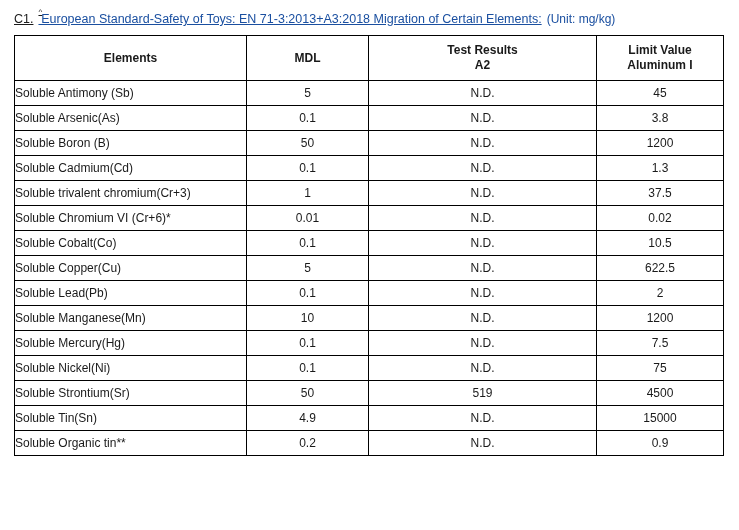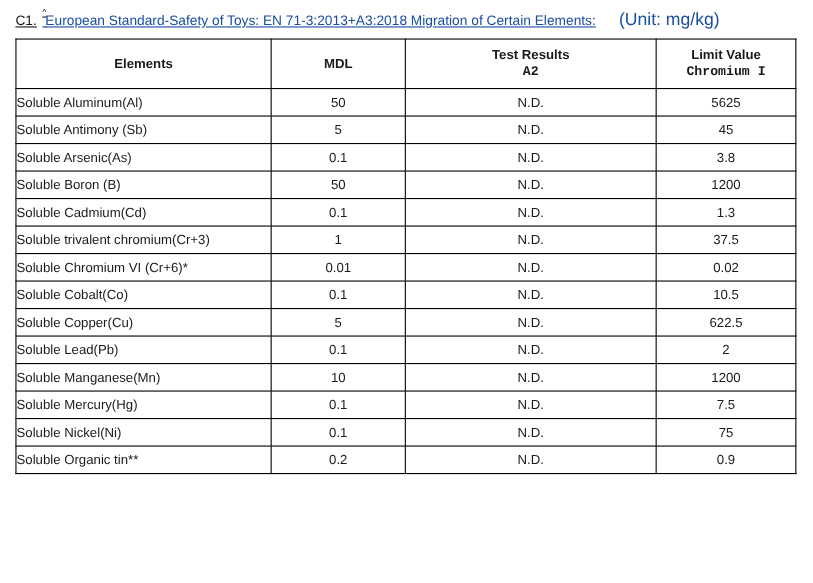--- a/index.html
+++ b/index.html
@@ -45,22 +45,22 @@
     text-decoration: underline;
   }
   .heading-title {
     color: #1a4fa0;
     font-weight: normal;
     text-decoration: underline;
   }
   .heading-unit {
     color: #1a4fa0;
     font-weight: normal;
-    margin-left: 21px;
-    font-size: 16px;
+    margin-left: 5px;
+    font-size: 12px;
   }
   table.results {
     border-collapse: collapse;
     width: 709px;
     table-layout: fixed;
     margin-left: 2px;
   }
   table.results th,
   table.results td {
     border: 1px solid #000000;
@@ -81,21 +81,21 @@
   col.c-res    { width: 228px; }
   col.c-lim    { width: 127px; }
   td.el {
     text-align: left;
     padding-left: 7px;
   }
   td.num, td.res, td.lim {
     text-align: center;
   }
   .th-two-line span { display: block; }
-  .th-sub { font-weight: bold; font-family: Liberation Mono, monospace; }
+  .th-sub { font-weight: bold; }
 </style>
 </head>
 <body>
 
 <div class="page">
 
   <div class="doc-heading">
     <span class="heading-ref">C1.</span>
     <span class="heading-title"><span class="heading-sup">^</span><span>European Standard-Safety of Toys: EN 71-3:2013+A3:2018 Migration of Certain Elements:</span></span>
     <span class="heading-unit">(Unit: mg/kg)</span>
@@ -115,32 +115,26 @@
         </th>
         <th>
           <span>MDL</span>
         </th>
         <th class="th-two-line">
           <span>Test Results</span>
           <span class="th-sub">A2</span>
         </th>
         <th class="th-two-line">
           <span>Limit Value</span>
-          <span class="th-sub">Chromium I</span>
+          <span class="th-sub">Aluminum I</span>
         </th>
       </tr>
     </thead>
     <tbody id="table-body">
         <tr>
-          <td class="el">Soluble Aluminum(Al)</td>
-          <td class="num">50</td>
-          <td class="res">N.D.</td>
-          <td class="lim">5625</td>
-        </tr>
-        <tr>
           <td class="el">Soluble Antimony (Sb)</td>
           <td class="num">5</td>
           <td class="res">N.D.</td>
           <td class="lim">45</td>
         </tr>
         <tr>
           <td class="el">Soluble Arsenic(As)</td>
           <td class="num">0.1</td>
           <td class="res">N.D.</td>
           <td class="lim">3.8</td>
@@ -199,20 +193,32 @@
           <td class="res">N.D.</td>
           <td class="lim">7.5</td>
         </tr>
         <tr>
           <td class="el">Soluble Nickel(Ni)</td>
           <td class="num">0.1</td>
           <td class="res">N.D.</td>
           <td class="lim">75</td>
         </tr>
         <tr>
+          <td class="el">Soluble Strontium(Sr)</td>
+          <td class="num">50</td>
+          <td class="res">519</td>
+          <td class="lim">4500</td>
+        </tr>
+        <tr>
+          <td class="el">Soluble Tin(Sn)</td>
+          <td class="num">4.9</td>
+          <td class="res">N.D.</td>
+          <td class="lim">15000</td>
+        </tr>
+        <tr>
           <td class="el">Soluble Organic tin**</td>
           <td class="num">0.2</td>
           <td class="res">N.D.</td>
           <td class="lim">0.9</td>
         </tr>
       </tbody>
   </table>
 
 </div>
 

